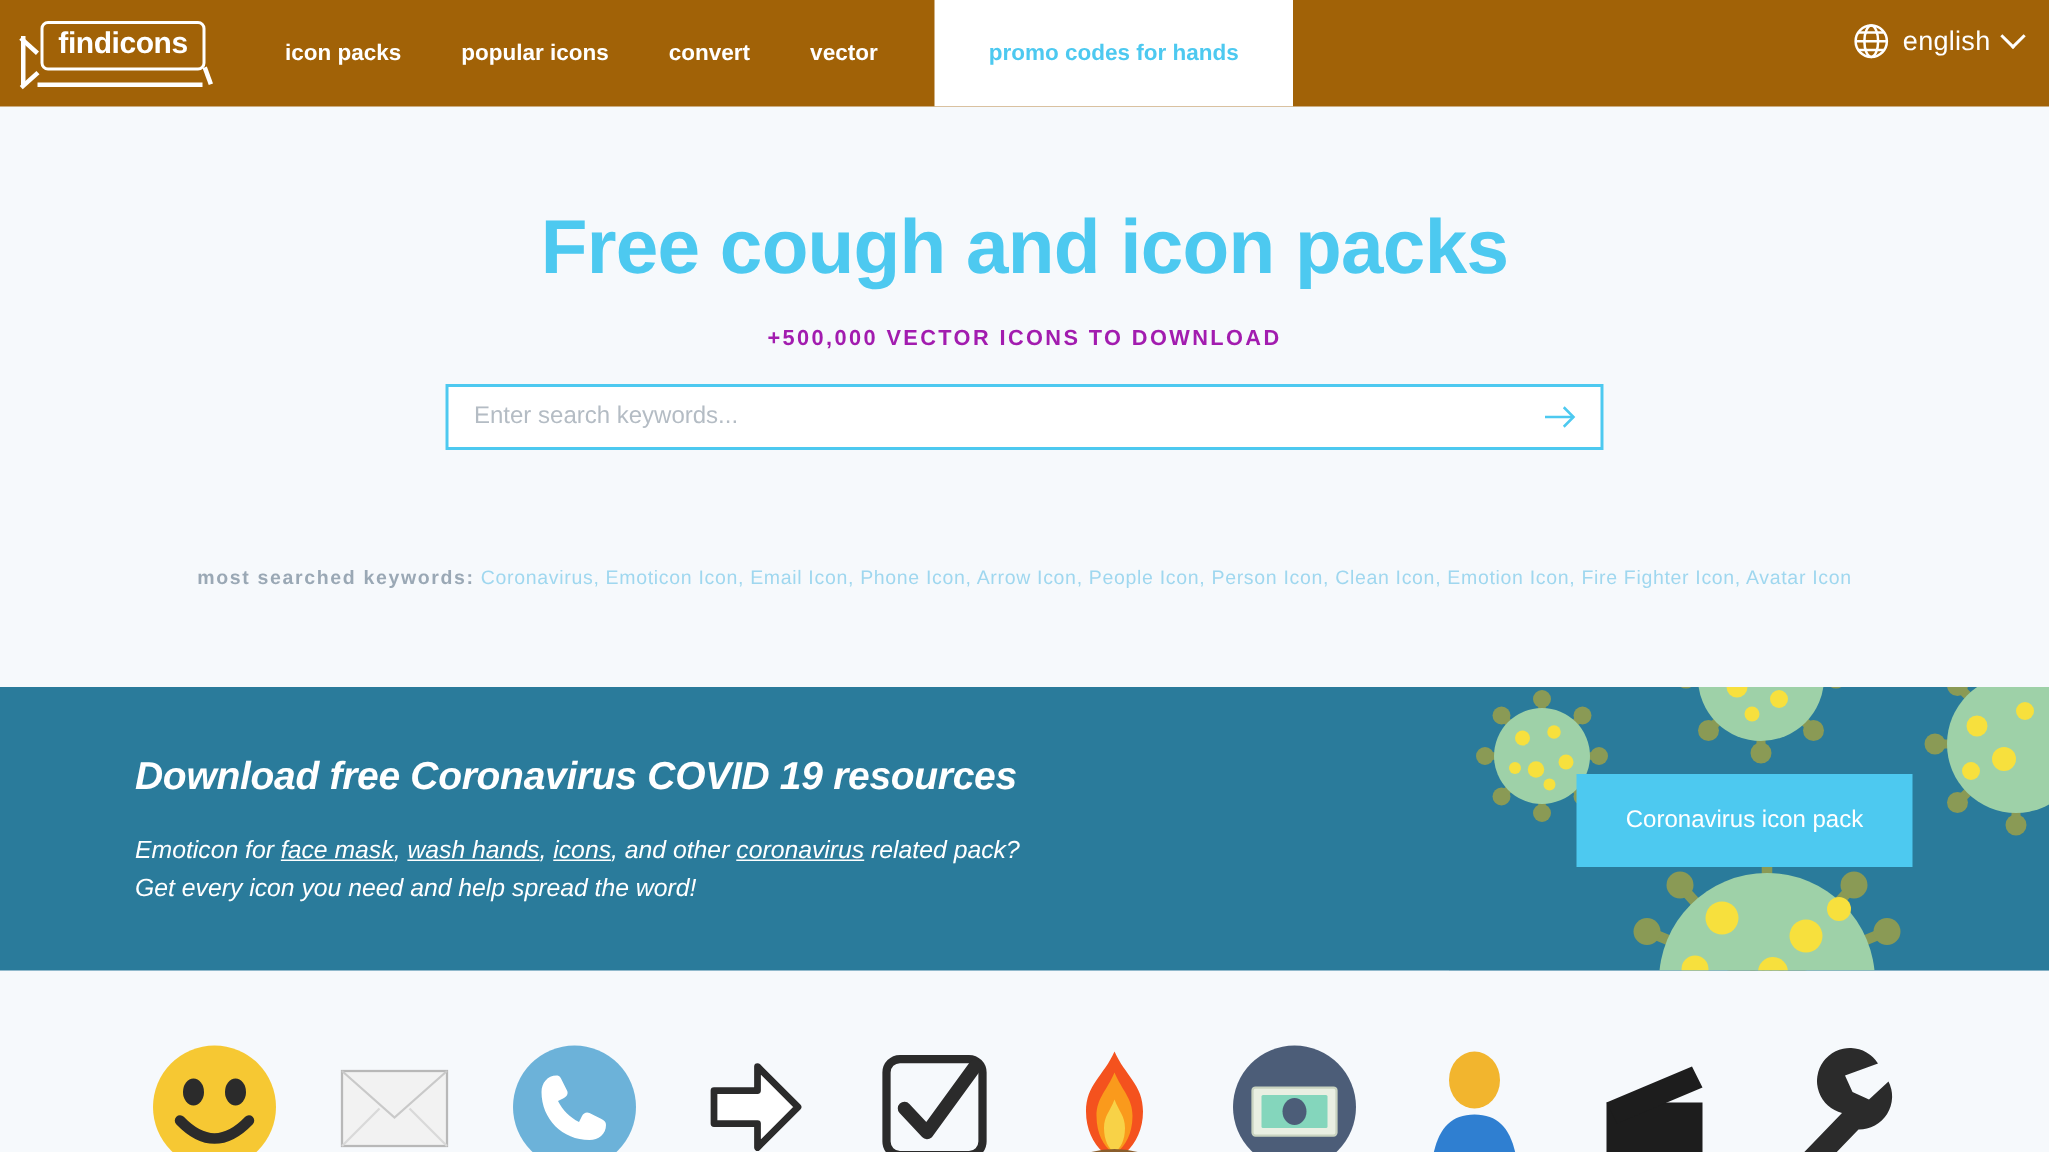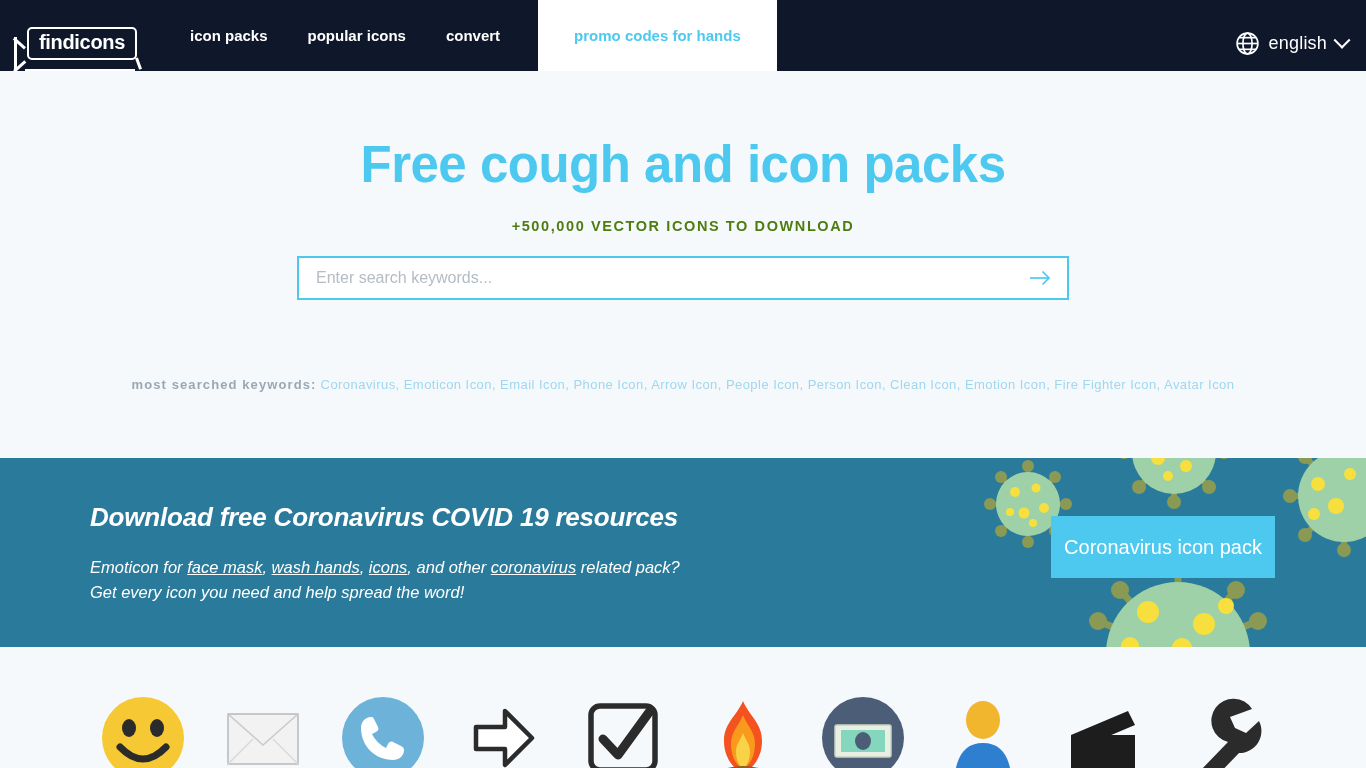--- a/index.html
+++ b/index.html
@@ -14,23 +14,23 @@
     font-family: "Liberation Sans", sans-serif;
     background: #f6f9fc;
     color: #333;
     -webkit-font-smoothing: antialiased;
   }
 
   
   .header {
     position: relative;
     height: 71px;
-    background: #0f172a;
-    display: flex;
-    align-items: flex-end;
+    background: #a16207;
+    display: flex;
+    align-items: center;
     overflow: hidden;
   }
 
   .logo {
     margin-left: 14px;
     width: 124px;
     height: 44px;
     position: relative;
     flex: 0 0 auto;
     cursor: pointer;
@@ -110,21 +110,21 @@
   .nav-item.promo {
     background: #ffffff;
     color: #4dc9f0;
     padding: 0 36px;
     margin-left: 18px;
   }
 
   .lang {
     position: absolute;
     right: 18px;
-    top: 16px;
+    top: 0;
     height: 54px;
     display: flex;
     align-items: center;
     gap: 9px;
     cursor: pointer;
   }
   .globe { width: 25px; height: 25px; display: block; }
   .lang-label {
     color: #ffffff;
     font-size: 18px;
@@ -146,21 +146,21 @@
     font-size: 51px;
     font-weight: bold;
     color: #4dc9f0;
     letter-spacing: -0.5px;
     line-height: 1;
   }
   .hero-sub {
     margin-top: 28px;
     font-size: 14.5px;
     font-weight: bold;
-    color: #4d7c0f;
+    color: #a21caf;
     letter-spacing: 1.6px;
   }
 
   .searchwrap {
     margin: 22px auto 0;
     width: 772px;
     height: 44px;
     position: relative;
   }
   .searchbox {
@@ -249,21 +249,21 @@
     cursor: pointer;
   }
   .cta {
     position: absolute;
     left: 1051px;
     top: 516px;
     width: 224px;
     height: 62px;
     background: #4dc9f0;
     color: #ffffff;
-    font-size: 20px;
+    font-size: 16px;
     display: flex;
     align-items: center;
     justify-content: center;
     border: none;
     cursor: pointer;
     z-index: 5;
     font-family: "Liberation Sans", sans-serif;
   }
 
   
@@ -296,20 +296,21 @@
     <div class="logo-bottom"></div>
     <div class="logo-rightedge"></div>
     <div class="logo-front"></div>
     <div class="logo-text">findicons</div>
   </div>
 
   <div class="nav">
     <a class="nav-item">icon packs</a>
     <a class="nav-item">popular icons</a>
     <a class="nav-item">convert</a>
+    <a class="nav-item">vector</a>
     <a class="nav-item promo">promo codes for hands</a>
   </div>
 
   <div class="lang">
     <span>
       <svg class="globe" viewBox="0 0 24 24" fill="none" stroke="#ffffff" stroke-width="1.6">
         <circle cx="12" cy="12" r="10"></circle>
         <ellipse cx="12" cy="12" rx="4.4" ry="10"></ellipse>
         <line x1="2" y1="12" x2="22" y2="12"></line>
         <line x1="4" y1="6.4" x2="20" y2="6.4"></line>

